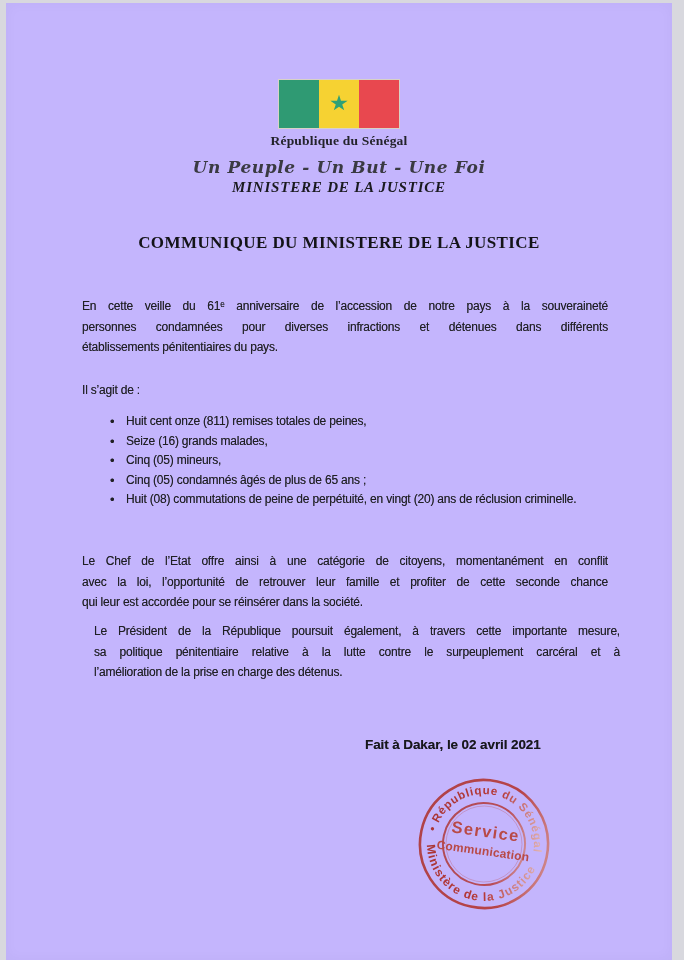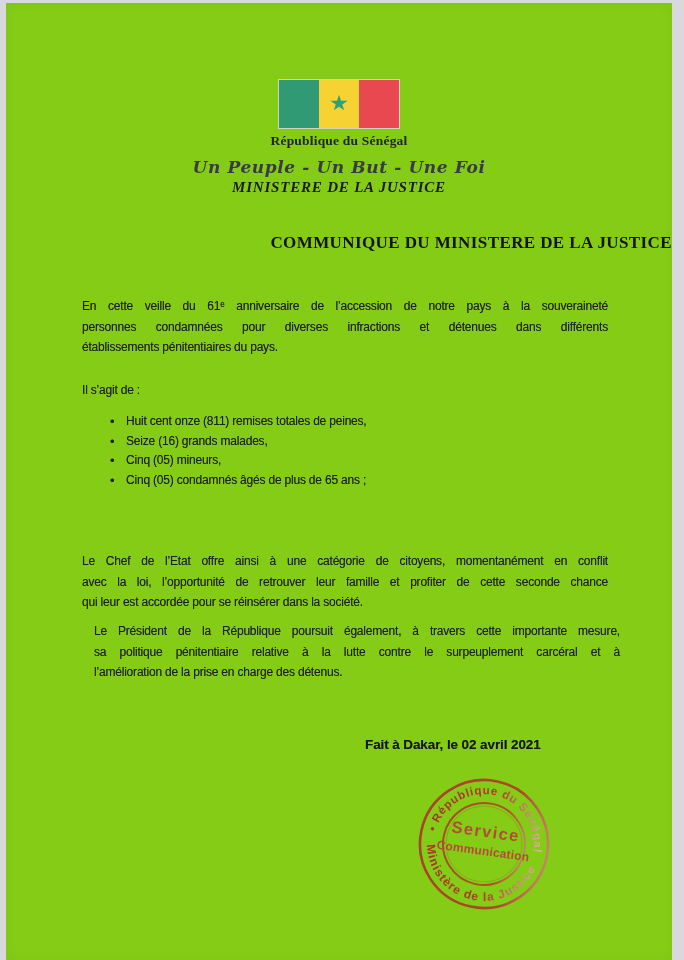--- a/index.html
+++ b/index.html
@@ -3,21 +3,21 @@
 <meta charset="utf-8">
 <style>
   html,body{margin:0;padding:0;}
   body{
     width:684px;height:960px;position:relative;overflow:hidden;
     background:#d8d8de;
     font-family:"Liberation Sans",sans-serif;
   }
   .page{
     position:absolute;left:6px;top:3px;right:12px;bottom:0;
-    background:#84cc16;
+    background:#c4b5fd;
     box-shadow:inset 0 0 14px rgba(0,0,0,0.03);
   }
   
   .header{
     position:absolute;top:76px;left:0;right:0;
     display:flex;flex-direction:column;align-items:center;
   }
   .flag{
     width:122px;height:50px;display:flex;position:relative;
     border:1px solid #d8d2c6;box-sizing:border-box;
@@ -42,21 +42,21 @@
     font-family:"DejaVu Serif",serif;font-style:italic;font-weight:600;
     font-size:17px;color:#3a3a42;letter-spacing:.6px;
   }
   .ministry{
     margin-top:2px;
     font-family:"Liberation Serif",serif;font-weight:700;font-style:italic;
     font-size:15px;color:#1b1b20;letter-spacing:.8px;
   }
   
   .title{
-    position:absolute;top:230px;left:0;right:0;text-align:right;
+    position:absolute;top:230px;left:0;right:0;text-align:center;
     font-family:"Liberation Serif",serif;font-weight:700;font-size:17px;
     color:#141418;letter-spacing:.4px;
   }
   
   .blk{
     position:absolute;left:76px;width:526px;
     font-size:12px;line-height:20.5px;color:#202024;
     letter-spacing:-.2px;
     text-shadow:0 0 .3px rgba(32,32,36,.55);
   }
@@ -117,20 +117,21 @@
       <div class="jline jlast">établissements pénitentiaires du pays.</div>
     </div>
 
   <div class="blk" id="intro">Il s’agit de :</div>
 
   <ul class="bullets">
       <li>Huit cent onze (811) remises totales de peines,</li>
       <li>Seize (16) grands malades,</li>
       <li>Cinq (05) mineurs,</li>
       <li>Cinq (05) condamnés âgés de plus de 65 ans ;</li>
+      <li>Huit (08) commutations de peine de perpétuité, en vingt (20) ans de réclusion criminelle.</li>
     </ul>
 
   <div class="blk" id="p2">
       <div class="jline">Le Chef de l’Etat offre ainsi à une catégorie de citoyens, momentanément en conflit</div>
       <div class="jline">avec la loi, l’opportunité de retrouver leur famille et profiter de cette seconde chance</div>
       <div class="jline jlast">qui leur est accordée pour se réinsérer dans la société.</div>
     </div>
 
   <div class="blk" id="p3">
       <div class="jline">Le Président de la République poursuit également, à travers cette importante mesure,</div>

